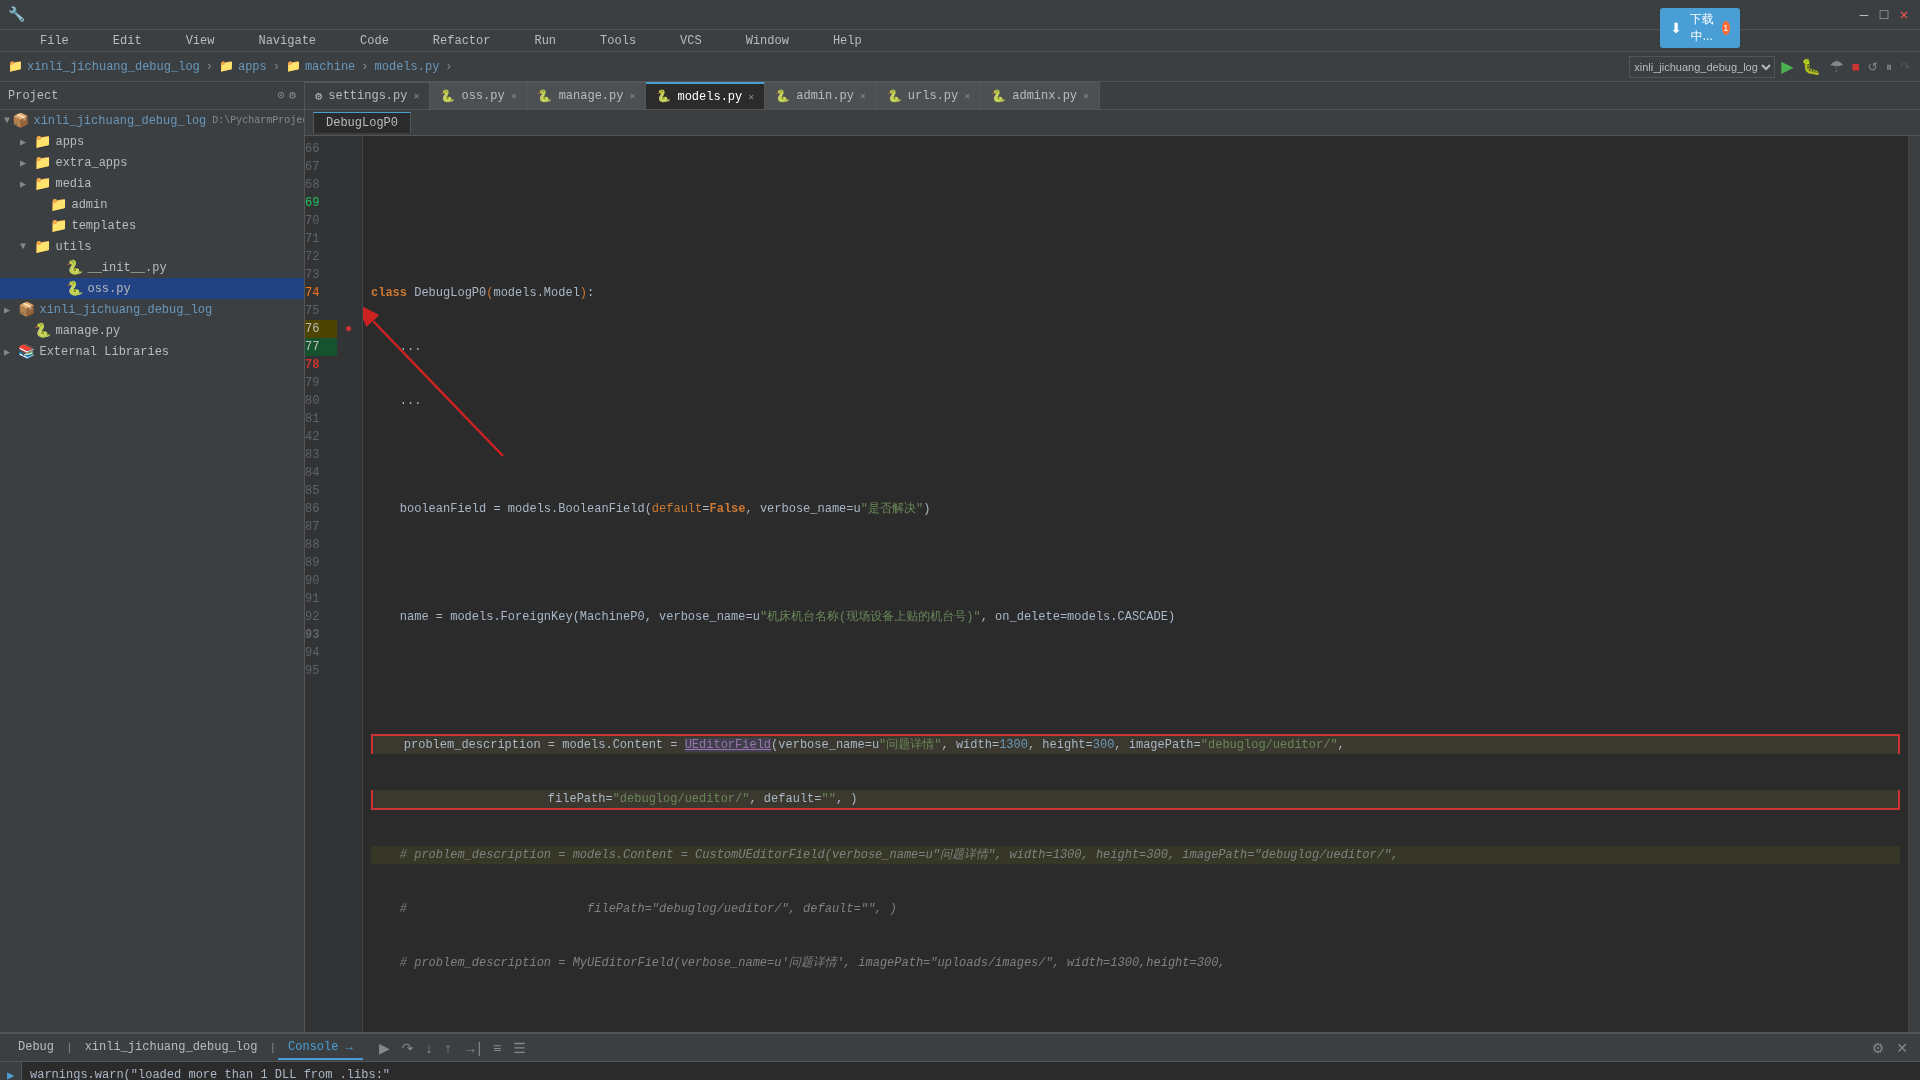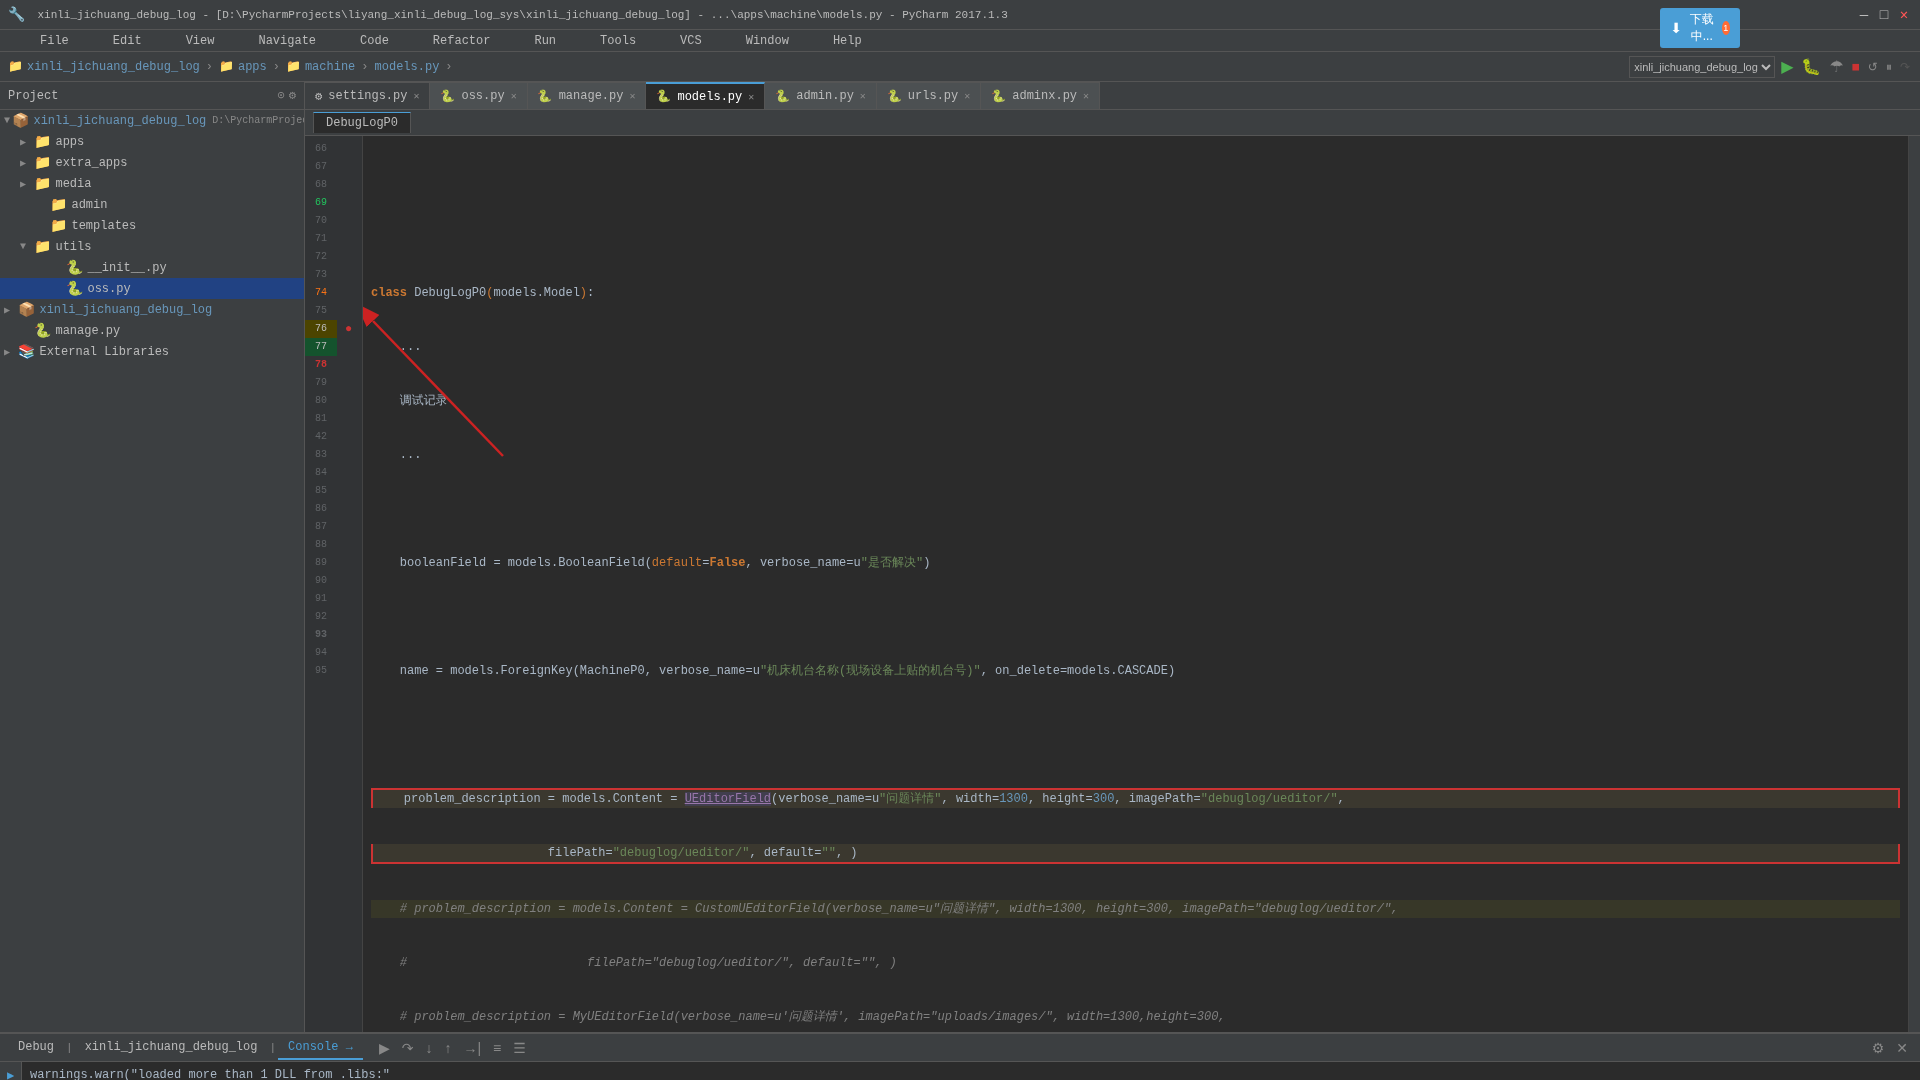--- a/index.html
+++ b/index.html
@@ -72,21 +72,20 @@
     ::-webkit-scrollbar-thumb { background: #5c5c5c; }
     
     .tab-container { display: flex; overflow-x: auto; flex: 1; }
   </style>
 </head>
 <body>
 
 <div id="title-bar" style="position:relative;">
   <div id="title-bar-left">
     <span style="color:#4a9ed6; font-size:14px; margin-right:4px;">🔧</span>
-    <span id="title-text" style="font-size:11px; color:#bbb;">xinli_jichuang_debug_log - [D:\PycharmProjects\liyang_xinli_debug_log_sys\xinli_jichuang_debug_log] - ...\apps\machine\models.py - PyCharm 2017.1.3</span>
   </div>
   <div style="position:absolute; top:4px; right:120px;">
     <button id="download-btn" style="background:#4a9ed6; color:white; border:none; padding:3px 10px; font-size:12px; cursor:pointer; border-radius:3px; display:flex; align-items:center; gap:6px;">
       <span style="font-size:14px;">⬇</span>
       <span>下载中...</span>
       <span style="background:#ff6b35; color:white; border-radius:50%; width:14px; height:14px; font-size:9px; display:inline-flex; align-items:center; justify-content:center;">1</span>
     </button>
   </div>
   <div id="title-bar-right">
     <span class="win-btn">—</span>
@@ -253,21 +252,21 @@
   <div style="flex:1; display:flex; flex-direction:column; overflow:hidden;">
 
     <div style="height:26px; background:#3c3f41; display:flex; align-items:center; padding:0 8px; border-bottom:1px solid #555;">
       <div style="background:#2b2b2b; padding:3px 12px; font-size:12px; color:#bbb; border-top:1px solid #4a9ed6; border-left:1px solid #555; border-right:1px solid #555;">
         <span>DebugLogP0</span>
       </div>
     </div>
 
     <div style="flex:1; display:flex; overflow:hidden; position:relative;">
 
-      <div style="width:38px; background:#313335; color:#606366; font-size:10px; padding:4px 6px 4px 0; text-align:center; overflow:hidden; flex-shrink:0; line-height:18px; user-select:none;">
+      <div style="width:38px; background:#313335; color:#606366; font-size:12px; padding:4px 6px 4px 0; text-align:left; overflow:hidden; flex-shrink:0; line-height:18px; user-select:none;">
         <div style="line-height:18px; color:#606366;">66</div>
         <div style="line-height:18px; color:#606366;">67</div>
         <div style="line-height:18px; color:#606366;">68</div>
         <div style="line-height:18px; color:#22c55e;">69</div>
         <div style="line-height:18px; color:#606366;">70</div>
         <div style="line-height:18px; color:#606366;">71</div>
         <div style="line-height:18px; color:#606366;">72</div>
         <div style="line-height:18px; color:#606366;">73</div>
         <div style="line-height:18px; color:#f97316;">74</div>
         <div style="line-height:18px; color:#606366;">75</div>
@@ -306,21 +305,20 @@
             <marker id="arrowhead" markerWidth="10" markerHeight="7" refX="0" refY="3.5" orient="auto">
               <polygon points="0 0, 10 3.5, 0 7" fill="#cc2222"></polygon>
             </marker>
           </defs>
           <line x1="150" y1="320" x2="20" y2="185" stroke="#cc2222" stroke-width="2.5" marker-end="url(#arrowhead)"></line>
         </svg>
 
         <div style="line-height:18px; min-height:18px;"></div>
         <div style="line-height:18px;"><span class="kw">class </span><span style="color:#a9b7c6;">DebugLogP0</span><span style="color:#cc7832;">(</span><span style="color:#a9b7c6;">models.Model</span><span style="color:#cc7832;">)</span><span style="color:#a9b7c6;">:</span></div>
         <div style="line-height:18px;"><span style="color:#a9b7c6;">    ...</span></div>
-        <div style="line-height:18px;"><span style="color:#a9b7c6;">    调试记录</span></div>
         <div style="line-height:18px;"><span style="color:#a9b7c6;">    ...</span></div>
         <div style="min-height:18px;"></div>
         <div style="line-height:18px;"><span style="color:#a9b7c6;">    booleanField = models.BooleanField(</span><span style="color:#cc7832;">default</span><span style="color:#a9b7c6;">=</span><span class="kw">False</span><span style="color:#a9b7c6;">, </span><span style="color:#a9b7c6;">verbose_name</span><span style="color:#a9b7c6;">=u</span><span class="str">"是否解决"</span><span style="color:#a9b7c6;">)</span></div>
         <div style="min-height:18px;"></div>
         <div style="line-height:18px;"><span style="color:#a9b7c6;">    name = models.ForeignKey(MachineP0, verbose_name=u</span><span class="str">"机床机台名称(现场设备上贴的机台号)"</span><span style="color:#a9b7c6;">, on_delete=models.CASCADE)</span></div>
         <div style="min-height:18px;"></div>
         
         <div style="line-height:18px; background:rgba(255,220,100,0.08); border:2px solid #cc3333; border-bottom:none; padding:0 2px;"><span style="color:#a9b7c6;">    problem_description = models.Content = </span><span style="color:#9876aa; text-decoration:underline; background:rgba(100,100,255,0.15);">UEditorField</span><span style="color:#a9b7c6;">(verbose_name=u</span><span class="str">"问题详情"</span><span style="color:#a9b7c6;">, width=</span><span class="num">1300</span><span style="color:#a9b7c6;">, height=</span><span class="num">300</span><span style="color:#a9b7c6;">, imagePath=</span><span class="str">"debuglog/ueditor/"</span><span style="color:#a9b7c6;">,</span></div>
         <div style="line-height:18px; background:rgba(255,220,100,0.08); border:2px solid #cc3333; border-top:none; padding:0 2px;"><span style="color:#a9b7c6;">                        filePath=</span><span class="str">"debuglog/ueditor/"</span><span style="color:#a9b7c6;">, default=</span><span class="str">""</span><span style="color:#a9b7c6;">, )</span></div>
         <div style="line-height:18px; background:rgba(255,255,0,0.06);"><span class="comment">    # problem_description = models.Content = CustomUEditorField(verbose_name=u"问题详情", width=1300, height=300, imagePath="debuglog/ueditor/",</span></div>

